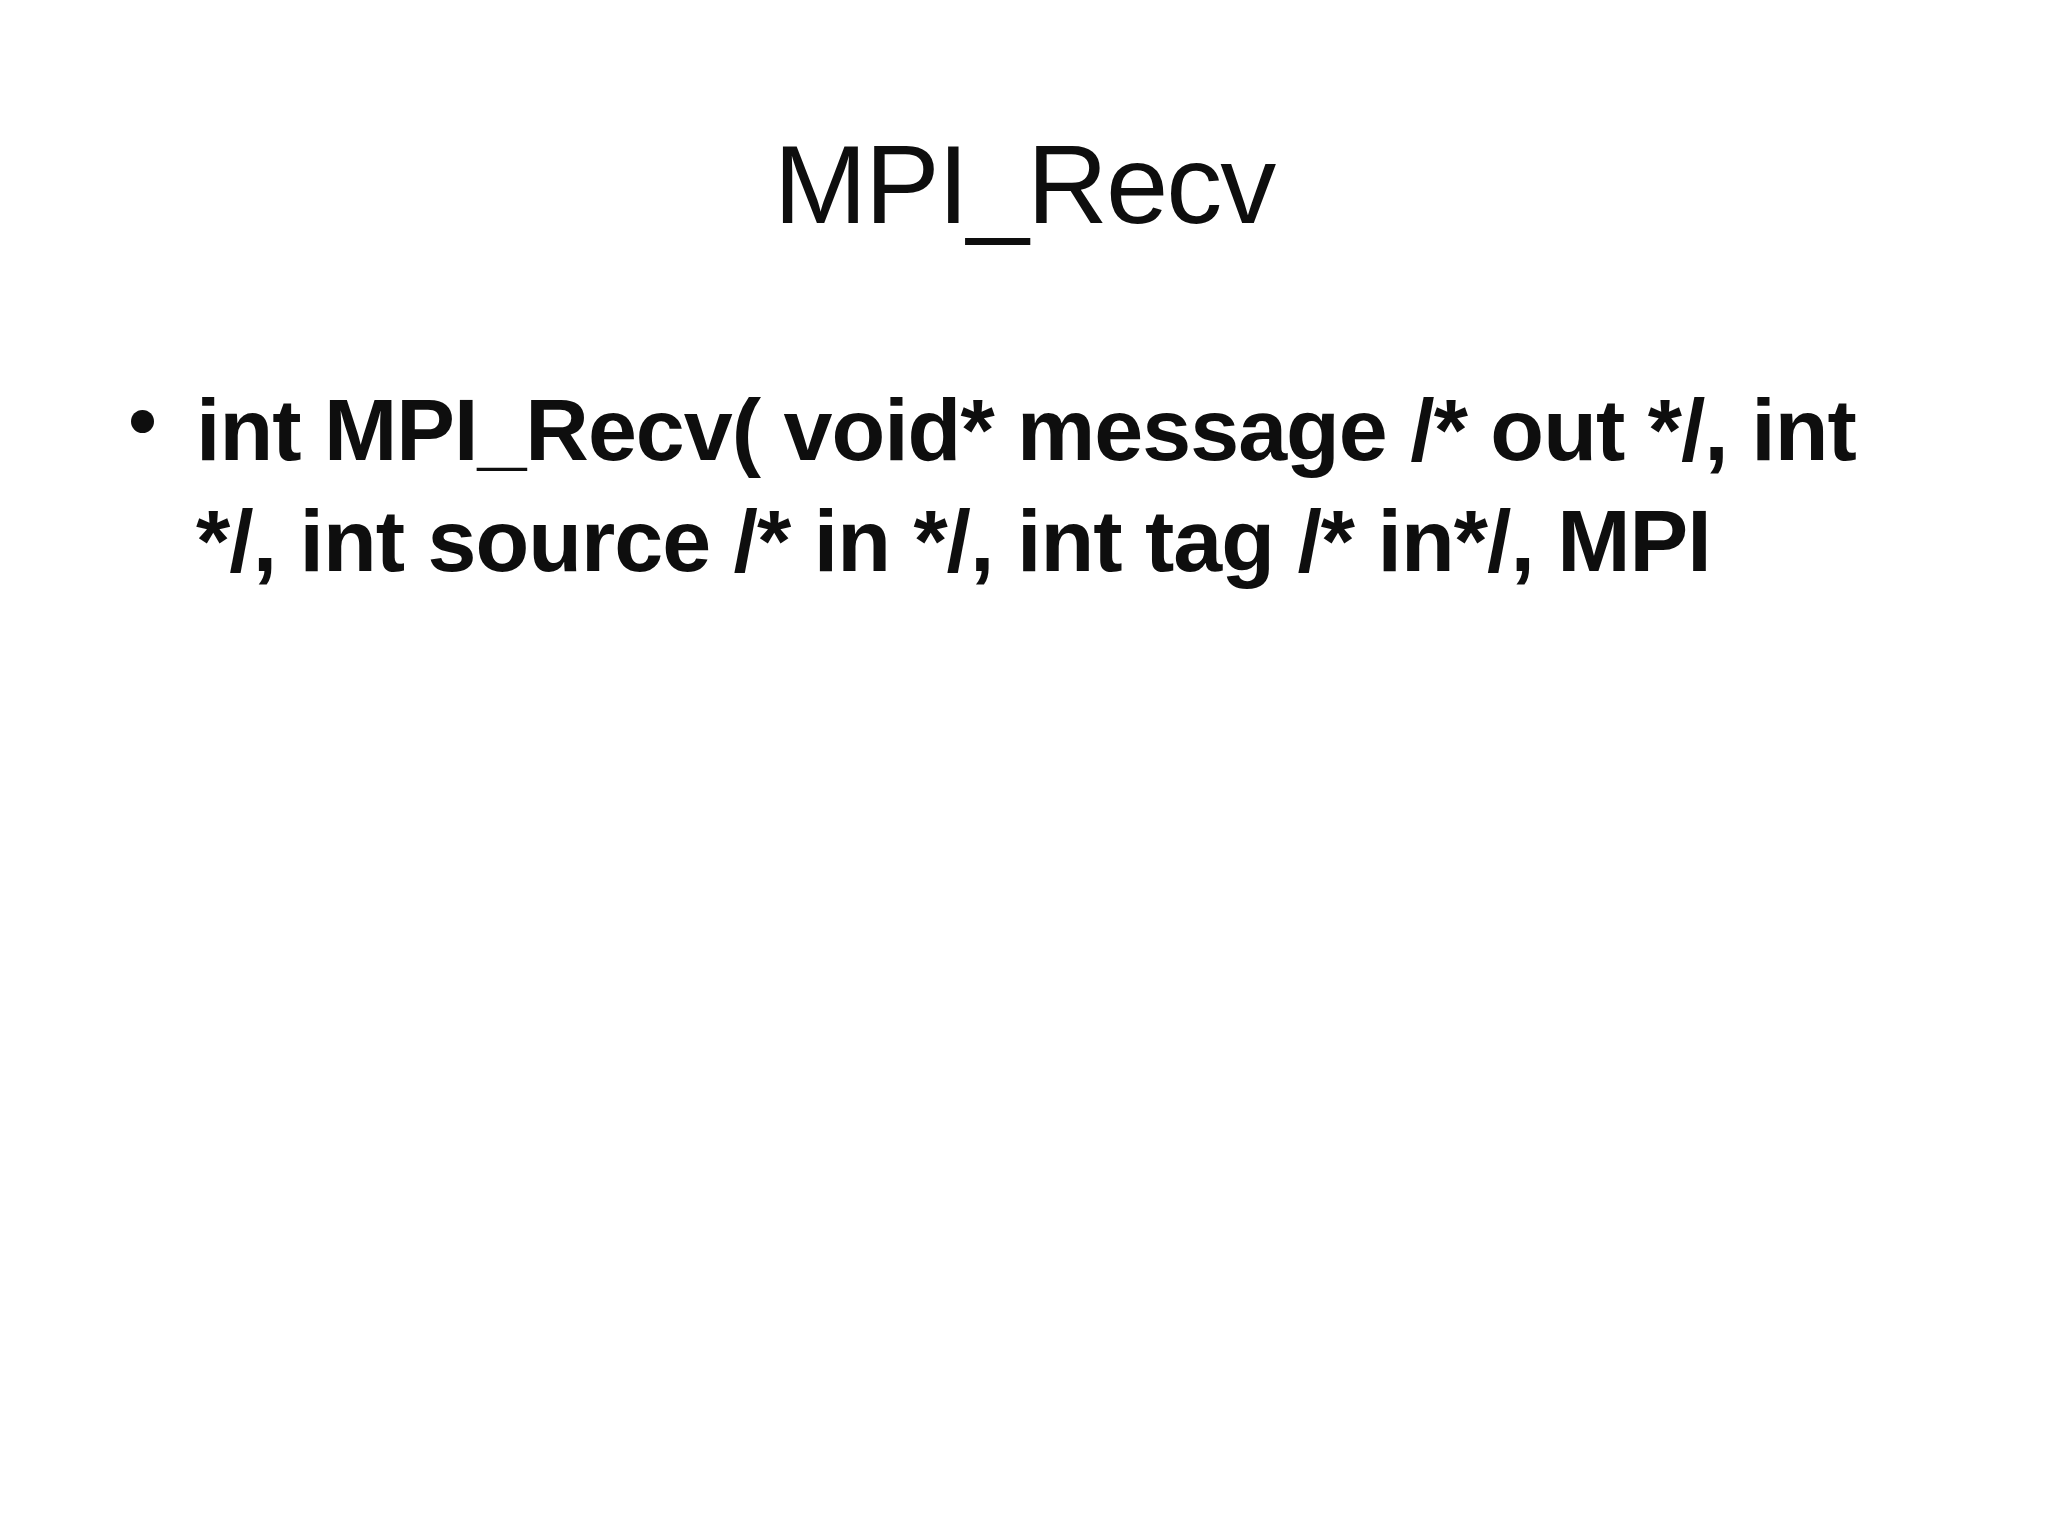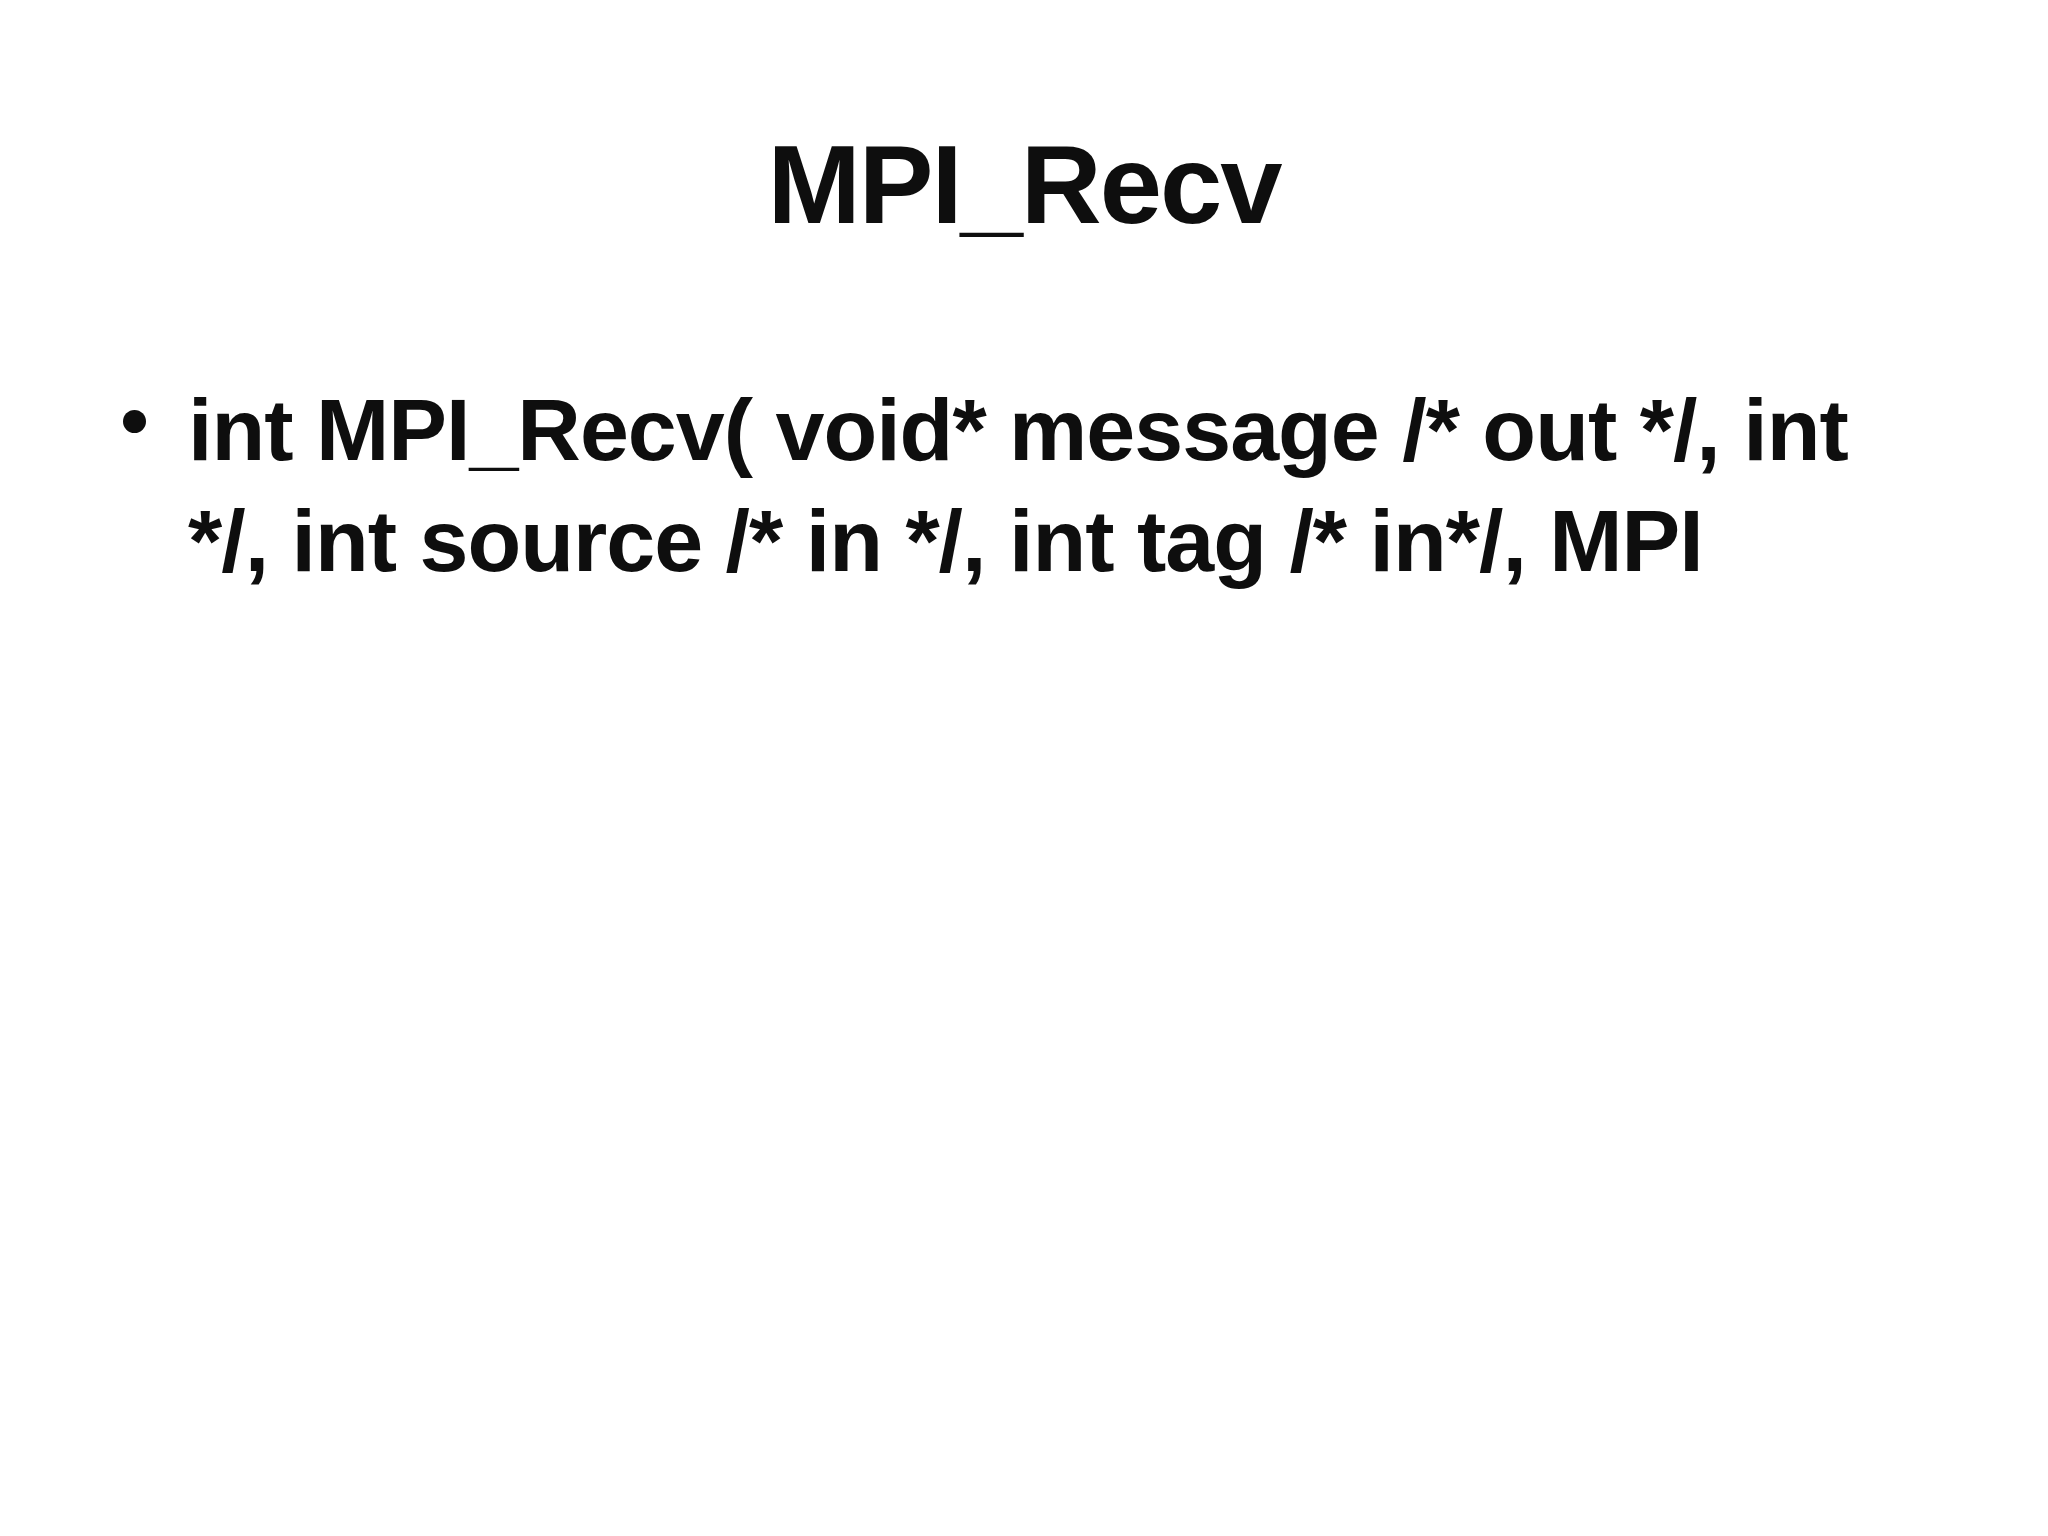--- a/index.html
+++ b/index.html
@@ -21,30 +21,30 @@
     background: var(--background);
     color: var(--text);
   }
   .slide-title {
     position: absolute;
     top: 118px;
     left: 0;
     width: 100%;
     text-align: center;
     font-size: 112px;
-    font-weight: 700;
+    font-weight: 400;
     line-height: 1.2;
     letter-spacing: -2px;
     color: var(--text);
     white-space: nowrap;
   }
   .bullet-block {
     position: absolute;
     top: 374px;
-    left: 188px;
+    left: 196px;
     width: 1760px;
   }
   .bullet-marker {
     position: absolute;
     left: -65px;
     top: 36px;
     width: 23px;
     height: 23px;
     border-radius: 50%;
     background: var(--text);

